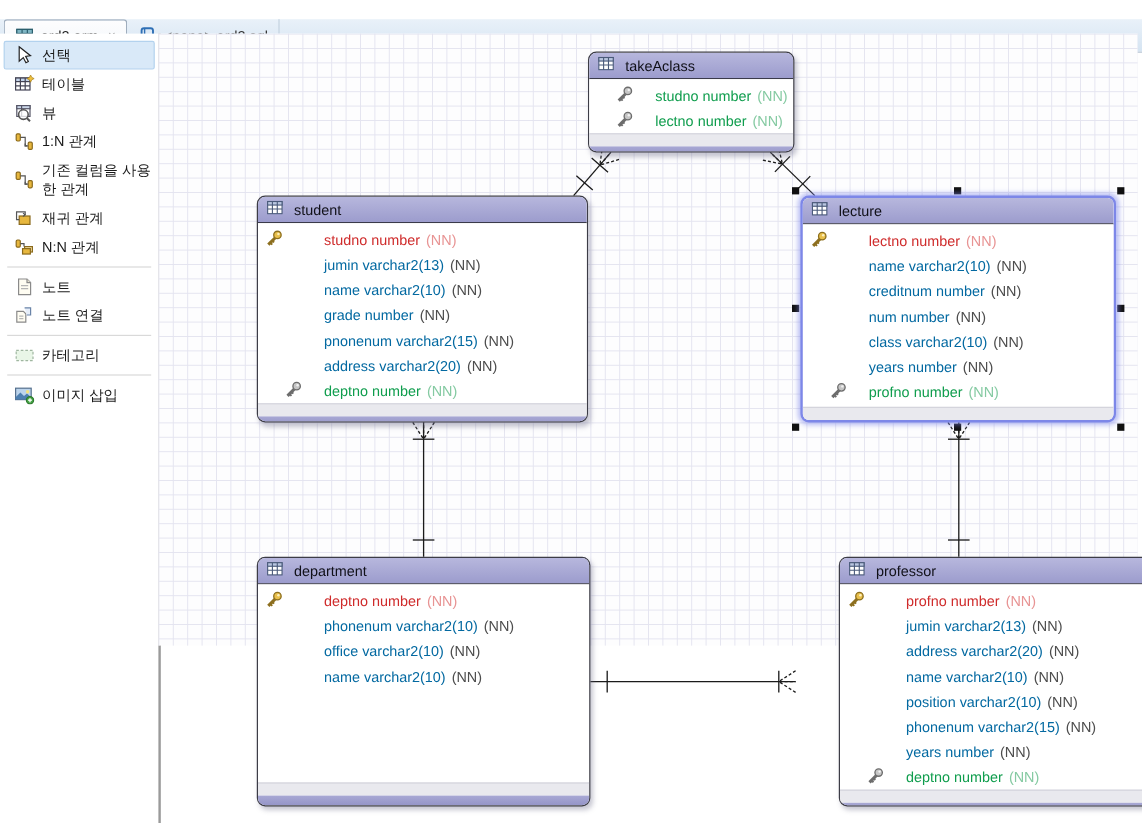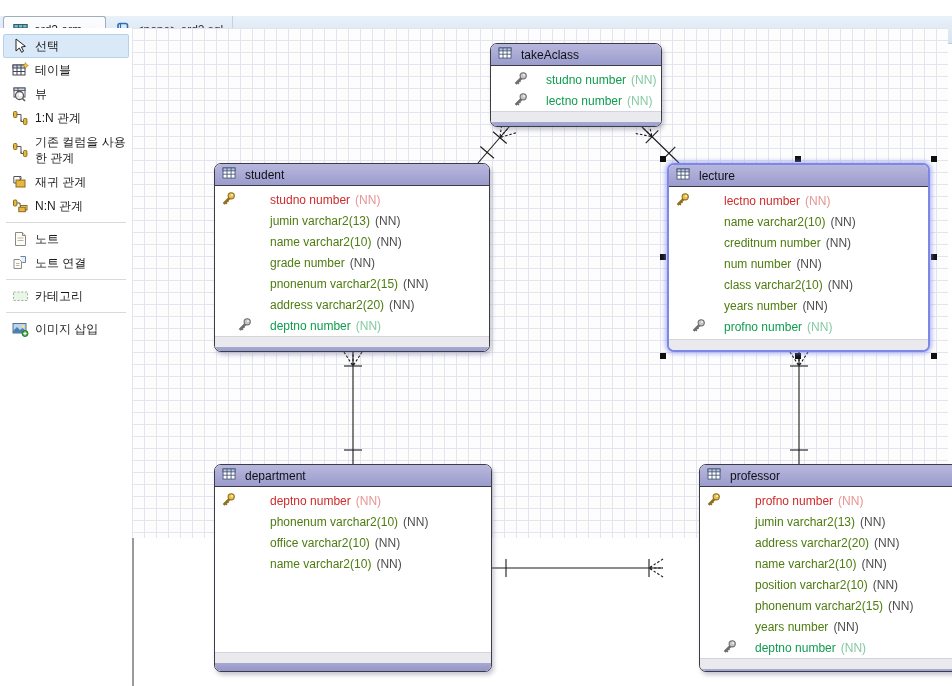--- a/index.html
+++ b/index.html
@@ -59,21 +59,21 @@
   .col-row { position:relative; height:21px; display:flex; align-items:center;
     font-size:12px; }
   .col-row .key { position:absolute; top:2px; width:16px; height:16px; }
   .col-row .key.pk-key { left:5px; }
   .col-row .key.fk-key { left:21px; }
   .col-row .lbl { margin-left:55px; white-space:nowrap; }
   .col-row .nn { margin-left:5px; white-space:nowrap; }
   .col-row.pk .lbl { color:#cf2b2b; }   .col-row.pk .nn { color:#e89494; }
   .col-row.fk .lbl, .col-row.pfk .lbl { color:#0f9d4d; }
   .col-row.fk .nn,  .col-row.pfk .nn  { color:#85caa2; }
-  .col-row.plain .lbl { color:#4d7c0f; } .col-row.plain .nn { color:#4d4d4d; }
+  .col-row.plain .lbl { color:#0369a1; } .col-row.plain .nn { color:#4d4d4d; }
 </style>
 </head>
 <body>
 
 <div id="app">
 
   <div class="tabbar">
     <div class="tab active">
       <span class="fic">
         <svg viewBox="0 0 16 15">

